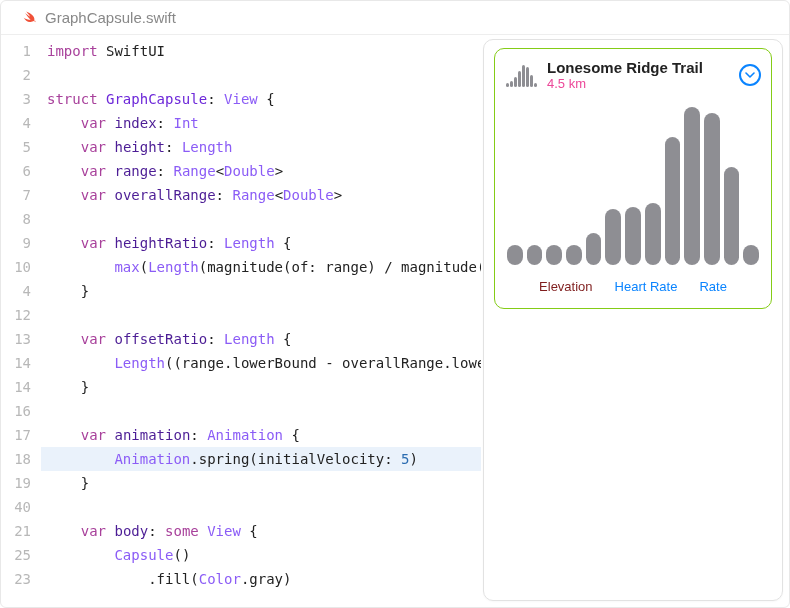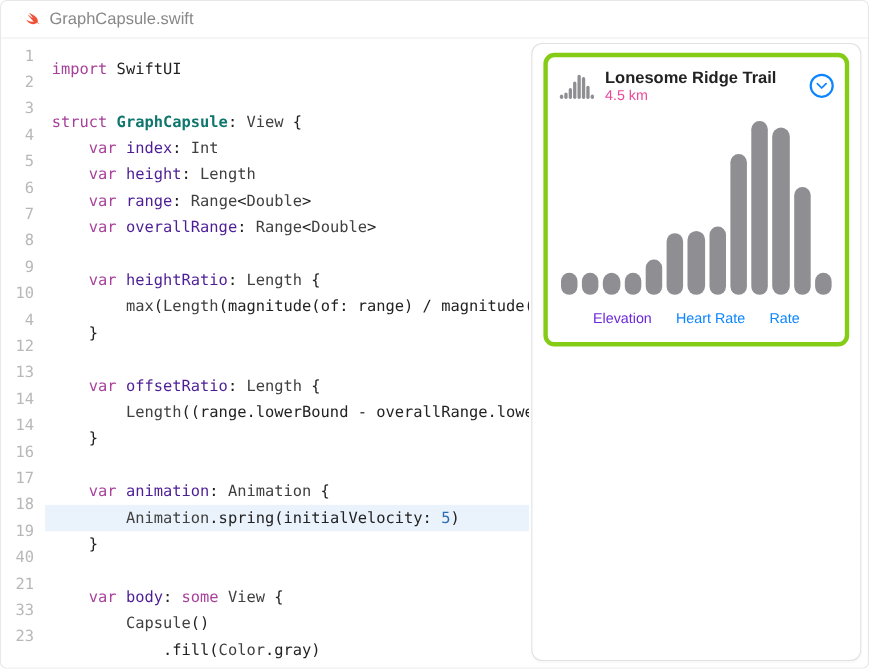--- a/index.html
+++ b/index.html
@@ -60,39 +60,38 @@
     color: #b8b8b8;
     padding-right: 10px;
     user-select: none;
   }
   .gutter div { height: 24px; }
   .code {
     flex: 1;
     white-space: pre;
     min-width: 0;
     overflow: hidden;
-    margin-top: 12px;
   }
   .code .line {
     height: 24px;
     padding-left: 6px;
     padding-right: 6px;
     display: flex;
     align-items: center;
   }
   .code .line.highlight {
     background: #eaf2fb;
   }
   .tok-kw   { color: #a8419b; }
-  .tok-type { color: #404040; }
+  .tok-type { color: #8b5cf6; }
   .tok-ident{ color: #4c1d95; }
   .tok-name { color: #222; }
   .tok-num  { color: #2b6cb0; }
   .tok-plain{ color: #222; }
-  .tok-usertype { color: #0f766e; font-weight: bold; }
+  .tok-usertype { color: #6d28d9; }
 
   .preview {
     width: 300px;
     border: 1px solid #e2e2e2;
     border-radius: 10px;
     margin: 4px 6px 6px 2px;
     display: flex;
     flex-direction: column;
     box-shadow: 0 1px 2px rgba(0,0,0,0.03);
   }
@@ -105,21 +104,21 @@
   .preview-title {
     color: #888;
     font-size: 14px;
   }
   .expand-icon {
     color: #888;
     font-size: 13px;
   }
   .preview-body {
     margin: 8px 10px 10px 10px;
-    border: 4px solid #84cc16;
+    border: 1px solid #84cc16;
     border-radius: 10px;
     padding: 10px 10px 14px 10px;
   }
   .trail-row {
     display: flex;
     align-items: center;
     gap: 10px;
   }
   .trail-thumb {
     width: 32px;
@@ -156,21 +155,21 @@
     border-radius: 999px;
   }
   .tabs {
     display: flex;
     justify-content: center;
     gap: 22px;
     margin-top: 14px;
     font-size: 13px;
   }
   .tab { color: #0a84ff; cursor: pointer; }
-  .tab.active { color: #6d28d9; cursor: default; }
+  .tab.active { color: #7f1d1d; cursor: default; }
 </style>
 </head>
 <body>
 
 <div class="workspace">
 
   <div class="titlebar">
     <span class="swift-icon">
       <svg width="16" height="16" viewBox="0 0 16 16">
           <path fill="#f05138" d="M13.2 10.8c.5-1.6.1-3.5-1.3-5.1C10 3.6 7 2.4 5.2 1.6c0 0 3.1 3.4 3.8 5-1.5-.9-5-3.6-5-3.6s3.9 5.4 5.6 6.5c-1.9.9-5.2-.6-6.9-1.7 1.3 2.4 3.8 4.4 6.7 4.2 1.6-.1 2.5-1 3.4-1 .8 0 1.5.9 1.7 1.3.1-.6-.1-1.1-.3-1.5z"></path>
@@ -197,21 +196,21 @@
           <div>12</div>
           <div>13</div>
           <div>14</div>
           <div>14</div>
           <div>16</div>
           <div>17</div>
           <div>18</div>
           <div>19</div>
           <div>40</div>
           <div>21</div>
-          <div>33</div>
+          <div>25</div>
           <div>23</div>
         </div>
       <div class="code" id="code"><div class="line"><span class="tok-kw">import</span><span class="tok-plain"> </span><span class="tok-name">SwiftUI</span></div><div class="line"></div><div class="line"><span class="tok-kw">struct</span><span class="tok-plain"> </span><span class="tok-usertype">GraphCapsule</span><span class="tok-plain">: </span><span class="tok-type">View</span><span class="tok-plain"> {</span></div><div class="line"><span class="tok-plain">    </span><span class="tok-kw">var</span><span class="tok-plain"> </span><span class="tok-ident">index</span><span class="tok-plain">: </span><span class="tok-type">Int</span></div><div class="line"><span class="tok-plain">    </span><span class="tok-kw">var</span><span class="tok-plain"> </span><span class="tok-ident">height</span><span class="tok-plain">: </span><span class="tok-type">Length</span></div><div class="line"><span class="tok-plain">    </span><span class="tok-kw">var</span><span class="tok-plain"> </span><span class="tok-ident">range</span><span class="tok-plain">: </span><span class="tok-type">Range</span><span class="tok-plain">&lt;</span><span class="tok-type">Double</span><span class="tok-plain">&gt;</span></div><div class="line"><span class="tok-plain">    </span><span class="tok-kw">var</span><span class="tok-plain"> </span><span class="tok-ident">overallRange</span><span class="tok-plain">: </span><span class="tok-type">Range</span><span class="tok-plain">&lt;</span><span class="tok-type">Double</span><span class="tok-plain">&gt;</span></div><div class="line"></div><div class="line"><span class="tok-plain">    </span><span class="tok-kw">var</span><span class="tok-plain"> </span><span class="tok-ident">heightRatio</span><span class="tok-plain">: </span><span class="tok-type">Length</span><span class="tok-plain"> {</span></div><div class="line"><span class="tok-plain">        </span><span class="tok-type">max</span><span class="tok-plain">(</span><span class="tok-type">Length</span><span class="tok-plain">(</span><span class="tok-name">magnitude</span><span class="tok-plain">(</span><span class="tok-name">of</span><span class="tok-plain">: range) / </span><span class="tok-name">magnitude</span><span class="tok-plain">(of</span></div><div class="line"><span class="tok-plain">    }</span></div><div class="line"></div><div class="line"><span class="tok-plain">    </span><span class="tok-kw">var</span><span class="tok-plain"> </span><span class="tok-ident">offsetRatio</span><span class="tok-plain">: </span><span class="tok-type">Length</span><span class="tok-plain"> {</span></div><div class="line"><span class="tok-plain">        </span><span class="tok-type">Length</span><span class="tok-plain">((range.</span><span class="tok-name">lowerBound</span><span class="tok-plain"> - overallRange.</span><span class="tok-name">lowerB</span></div><div class="line"><span class="tok-plain">    }</span></div><div class="line"></div><div class="line"><span class="tok-plain">    </span><span class="tok-kw">var</span><span class="tok-plain"> </span><span class="tok-ident">animation</span><span class="tok-plain">: </span><span class="tok-type">Animation</span><span class="tok-plain"> {</span></div><div class="line highlight"><span class="tok-plain">        </span><span class="tok-type">Animation</span><span class="tok-plain">.</span><span class="tok-name">spring</span><span class="tok-plain">(</span><span class="tok-name">initialVelocity</span><span class="tok-plain">: </span><span class="tok-num">5</span><span class="tok-plain">)</span></div><div class="line"><span class="tok-plain">    }</span></div><div class="line"></div><div class="line"><span class="tok-plain">    </span><span class="tok-kw">var</span><span class="tok-plain"> </span><span class="tok-ident">body</span><span class="tok-plain">: </span><span class="tok-kw">some</span><span class="tok-plain"> </span><span class="tok-type">View</span><span class="tok-plain"> {</span></div><div class="line"><span class="tok-plain">        </span><span class="tok-type">Capsule</span><span class="tok-plain">()</span></div><div class="line"><span class="tok-plain">            .</span><span class="tok-name">fill</span><span class="tok-plain">(</span><span class="tok-type">Color</span><span class="tok-plain">.</span><span class="tok-name">gray</span><span class="tok-plain">)</span></div></div>
     </div>
 
     <div class="preview">
 
       <div class="preview-body">
         <div class="trail-row">
           <span class="trail-thumb">

